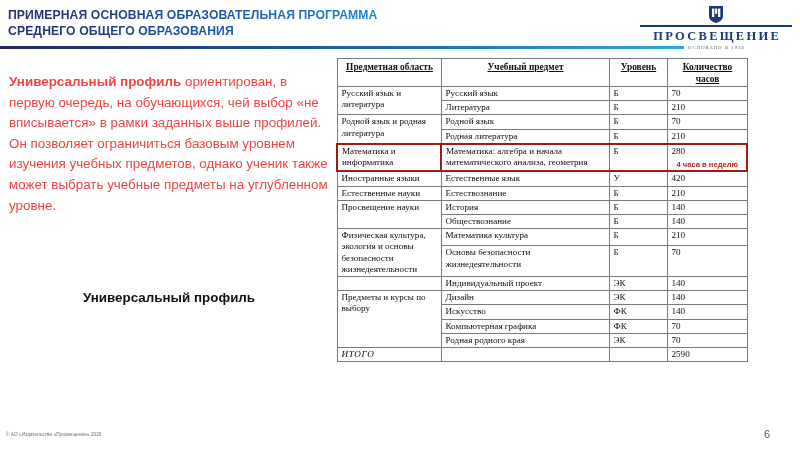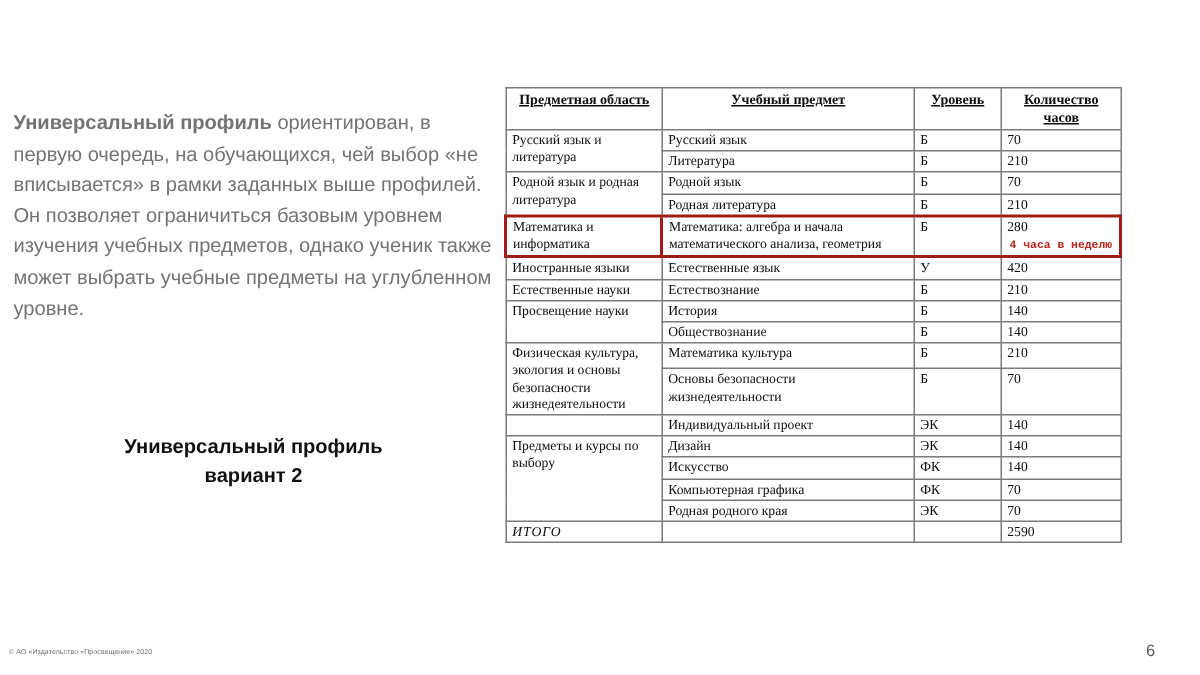--- a/index.html
+++ b/index.html
@@ -83,21 +83,21 @@
     text-indent: 1.1px;
   }
 
   
   .body-copy {
     position: absolute;
     left: 9px; top: 72px;
     width: 322px;
     font-size: 13.4px;
     line-height: 20.6px;
-    color: #737373;
+    color: #ef4444;
   }
   .body-copy b { font-weight: bold; }
 
   .profile-caption {
     position: absolute;
     left: 9px; top: 288px;
     width: 320px;
     text-align: center;
     font-size: 13.4px;
     line-height: 19px;
@@ -172,40 +172,59 @@
   
   .hl-top td    { border-top: 2px solid #a01a16 !important; }
   .hl-bottom td { border-bottom: 2px solid #a01a16 !important; }
   .hl-left      { border-left: 2px solid #a01a16 !important; }
   .hl-right     { border-right: 2px solid #a01a16 !important; }
   .note-red {
     display: block;
     margin-top: 3px;
     text-align: center;
     color: #c0241c;
-    font-family: Liberation Mono, monospace;
+    font-family: Liberation Sans, sans-serif;
     font-size: 7.6px;
     line-height: 9.4px;
     font-weight: bold;
   }
 </style>
 </head>
 <body>
 
 <div class="slide">
 
-
+  <div class="header">
+    <div class="header-title">ПРИМЕРНАЯ ОСНОВНАЯ ОБРАЗОВАТЕЛЬНАЯ ПРОГРАММА
+СРЕДНЕГО ОБЩЕГО ОБРАЗОВАНИЯ</div>
+    <div class="header-rule"></div>
+  </div>
+
+  <div class="logo">
+    <div class="logo-mark">
+      <svg class="logo-shield" width="20" height="20" viewBox="0 0 20 20" aria-hidden="true">
+        <path d="M3 2 H17 V12 C17 15.6 13.9 17.8 10 19 C6.1 17.8 3 15.6 3 12 Z" fill="#1b3a7a"></path>
+        <rect x="6" y="4.6" width="2.3" height="8.4" fill="#ffffff"></rect>
+        <rect x="9.1" y="4.6" width="2.1" height="5.2" fill="#ffffff"></rect>
+        <rect x="12" y="4.6" width="2.3" height="8.4" fill="#ffffff"></rect>
+      </svg>
+    </div>
+    <div class="logo-rule-wrap">
+      <div class="logo-rule"></div>
+    </div>
+    <div class="logo-word">ПРОСВЕЩЕНИЕ</div>
+    <div class="logo-sub">ОСНОВАНО В 1930</div>
+  </div>
 
   <div class="body-copy">
     <b>Универсальный профиль</b><span> ориентирован, в первую очередь, на обучающихся, чей выбор «не вписывается» в рамки заданных выше профилей. Он позволяет ограничиться базовым уровнем изучения учебных предметов, однако ученик также может выбрать учебные предметы на углубленном уровне.</span>
   </div>
 
   <div class="profile-caption">
     <div>Универсальный профиль</div>
-    <div>вариант 2</div>
   </div>
 
   <div class="footer-copy">© АО «Издательство «Просвещение» 2020</div>
   <div class="page-number">6</div>
 
   <div class="table-wrap">
     <table class="plan">
       <colgroup>
         <col class="col-area">
           <col class="col-subj">

